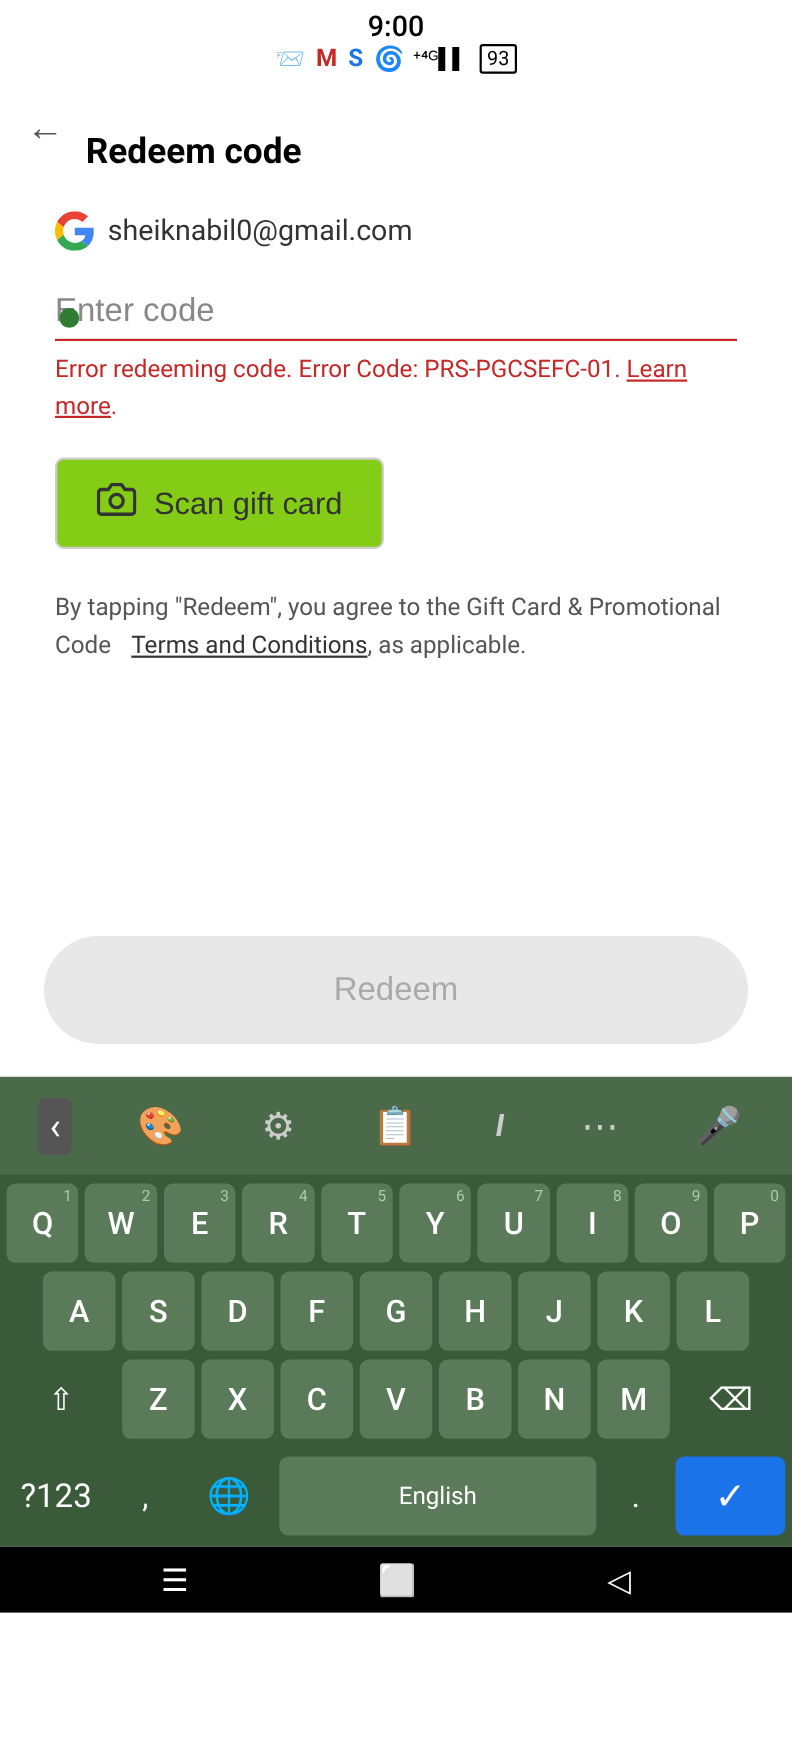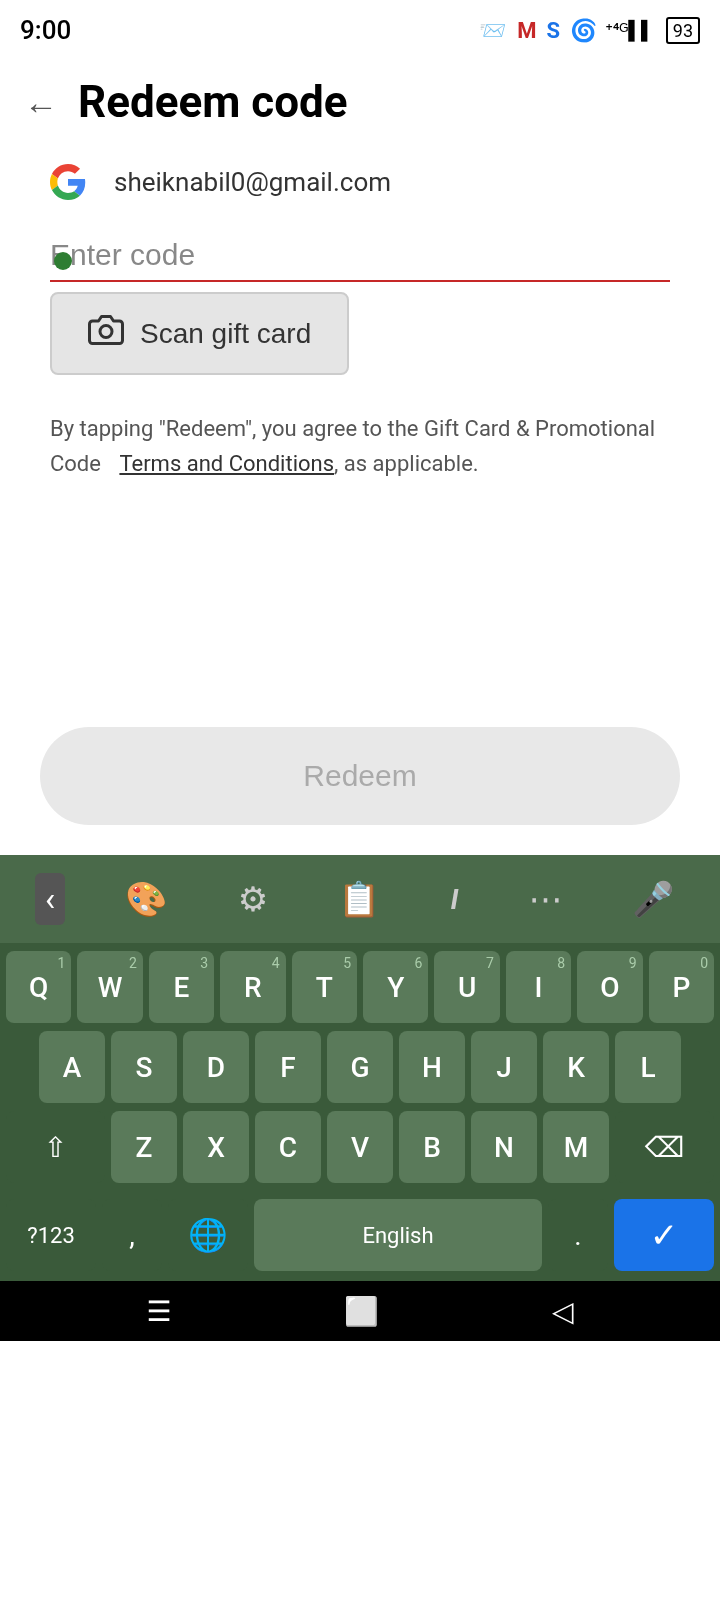--- a/index.html
+++ b/index.html
@@ -13,20 +13,21 @@
     }
 
     
     .status-bar {
       display: flex;
       justify-content: space-between;
       align-items: center;
       padding: 10px 20px;
       height: 60px;
       background: #fff;
+      flex-direction: column;
     }
     .status-left {
       font-size: 26px;
       font-weight: 500;
       color: #000;
     }
     .status-right {
       display: flex;
       align-items: center;
       gap: 8px;
@@ -46,35 +47,36 @@
       padding: 16px 24px;
       gap: 20px;
       background: #fff;
     }
     .back-arrow {
       font-size: 34px;
       color: #555;
       cursor: pointer;
     }
     .page-title {
-      font-size: 44px;
+      font-size: 32px;
       font-weight: 700;
       color: #000;
+      margin-top: 42px;
     }
 
     
     .content {
       padding: 20px 50px 30px 50px;
     }
 
     
     .account-row {
       display: flex;
       align-items: center;
-      gap: 28px;
+      gap: 12px;
       margin-bottom: 30px;
     }
     .google-logo {
       width: 36px;
       height: 36px;
       flex-shrink: 0;
     }
     .account-email {
       font-size: 26px;
       color: #333;
@@ -121,21 +123,21 @@
     }
 
     
     .scan-btn {
       display: inline-flex;
       align-items: center;
       gap: 16px;
       border: 2px solid #ccc;
       border-radius: 8px;
       padding: 18px 36px;
-      background: #e5e5e5;
+      background: #84cc16;
       cursor: pointer;
       font-size: 28px;
       color: #333;
       margin-bottom: 36px;
       text-align: center;
     }
     .camera-icon svg {
       width: 36px;
       height: 36px;
     }
@@ -246,21 +248,21 @@
     .keyboard-bottom {
       display: flex;
       align-items: center;
       gap: 6px;
       padding: 0 6px 10px 6px;
     }
     .key-sym {
       background: #3a5a3a;
       border-radius: 8px;
       color: #fff;
-      font-size: 22px;
+      font-size: 30px;
       text-align: center;
       cursor: pointer;
       display: flex;
       align-items: center;
       justify-content: center;
       height: 72px;
       width: 90px;
       flex-shrink: 0;
     }
     .key-comma {
@@ -389,20 +391,24 @@
     <span class="account-email">sheiknabil0@gmail.com</span>
   </div>
 
   
   <div class="code-input-wrapper">
     <input type="text" class="code-input" value="" placeholder="Enter code" style="">
     <span class="cursor-dot"></span>
   </div>
 
   
+  <div class="error-message">
+    <span>Error redeeming code. Error Code: PRS-PGCSEFC-01.</span>
+    <a href="#">Learn more</a>.
+  </div>
 
   
   <button class="scan-btn">
     <span class="camera-icon">
       <svg viewBox="0 0 24 24" fill="none" stroke="#333" stroke-width="2" stroke-linecap="round" stroke-linejoin="round" width="36" height="36">
         <path d="M23 19a2 2 0 0 1-2 2H3a2 2 0 0 1-2-2V8a2 2 0 0 1 2-2h4l2-3h6l2 3h4a2 2 0 0 1 2 2z"></path>
         <circle cx="12" cy="13" r="4"></circle>
       </svg>
     </span>
     <span>Scan gift card</span>

